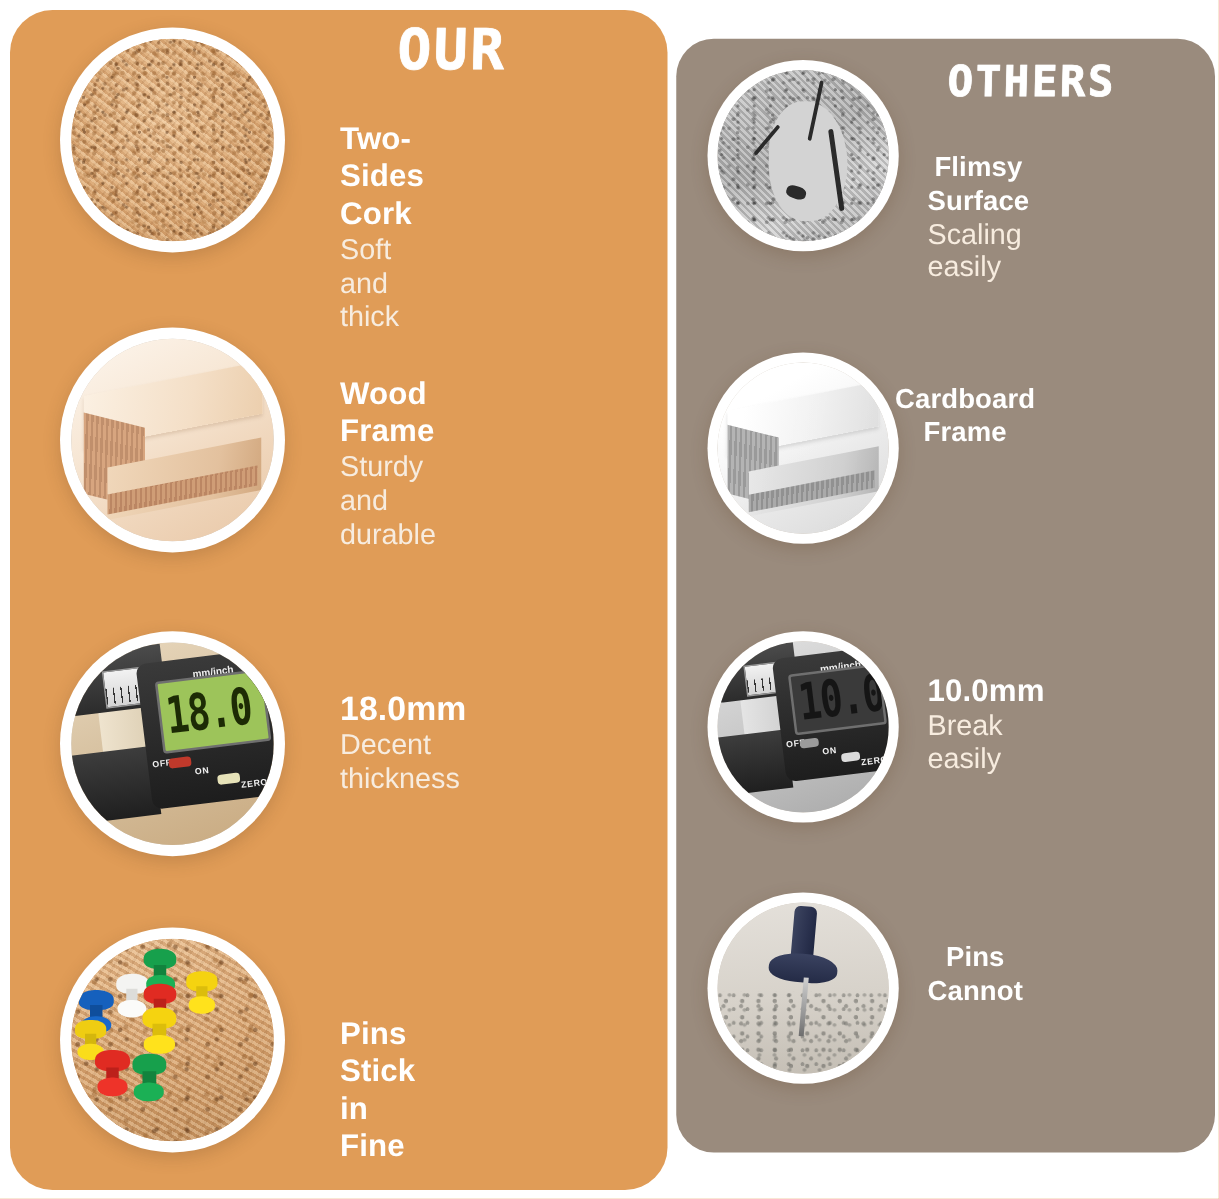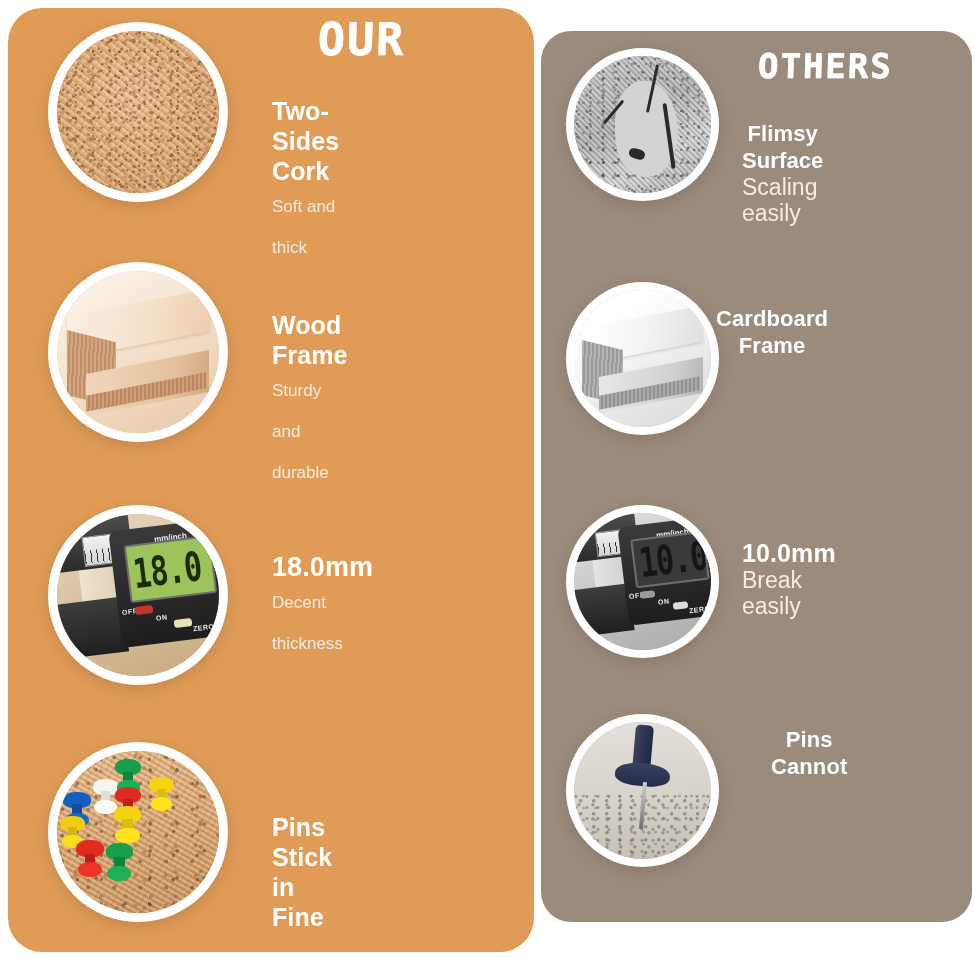--- a/index.html
+++ b/index.html
@@ -63,21 +63,21 @@
   }
   .txt{position:absolute;}
   .t-head{
     color:#ffffff;font-weight:bold;
     letter-spacing:.1px;
   }
   .t-sub{
     color:#f7ecdf;font-weight:normal;
   }
   .left .t-head{font-size:25px;line-height:30px;}
-  .left .t-sub{font-size:17px;line-height:41px;}
+  .left .t-sub{font-size:23px;line-height:27px;}
   .right .t-head{font-size:22px;line-height:27px;text-align:center;}
   .right .t-sub{font-size:23px;line-height:26px;}
 
   
   
   .tex-cork{
     width:100%;height:100%;
     background-color:#d8a777;
     background-image:
       radial-gradient(circle at 12% 18%, rgba(120,70,30,.55) 0 1.2px, transparent 1.6px),
@@ -304,21 +304,21 @@
     <div class="thumb" style="left:48px;top:262px;width:180px;height:180px;">
       <div class="inner" style="left:9px;top:9px;width:162px;height:162px;">
         <div class="tex-wood">
           <div class="wood-top"></div>
           <div class="wood-face"></div>
           <div class="wood-base"></div>
           <div class="wood-edge"></div>
         </div>
       </div>
     </div>
-    <div class="txt" style="left:272px;top:310px;">
+    <div class="txt" style="left:272px;top:300px;">
       <div class="t-head">Wood Frame</div>
       <div class="t-sub">Sturdy and durable</div>
     </div>
   </div>
 
   <div class="row left">
     <div class="thumb" style="left:48px;top:505px;width:180px;height:180px;">
       <div class="inner" style="left:9px;top:9px;width:162px;height:162px;">
         <div class="tex-caliper">
           <div class="cal-workpiece"></div>
@@ -476,18 +476,18 @@
     <div class="thumb" style="left:566px;top:714px;width:153px;height:153px;">
       <div class="inner" style="left:8px;top:8px;width:137px;height:137px;">
         <div class="tex-hard">
           <div class="grain"></div>
           <div class="np-shaft"></div>
           <div class="np-head"></div>
           <div class="np-needle"></div>
         </div>
       </div>
     </div>
-    <div class="txt" style="left:742px;top:726px;margin-left:29px;">
+    <div class="txt" style="left:742px;top:752px;">
       <div class="t-head">Pins Cannot</div>
     </div>
   </div>
 
 </div>
 
 </body></html>

